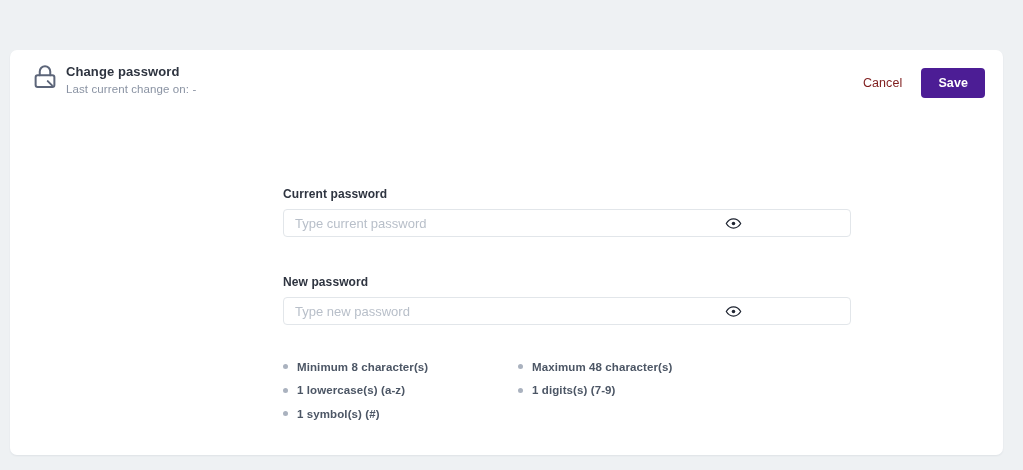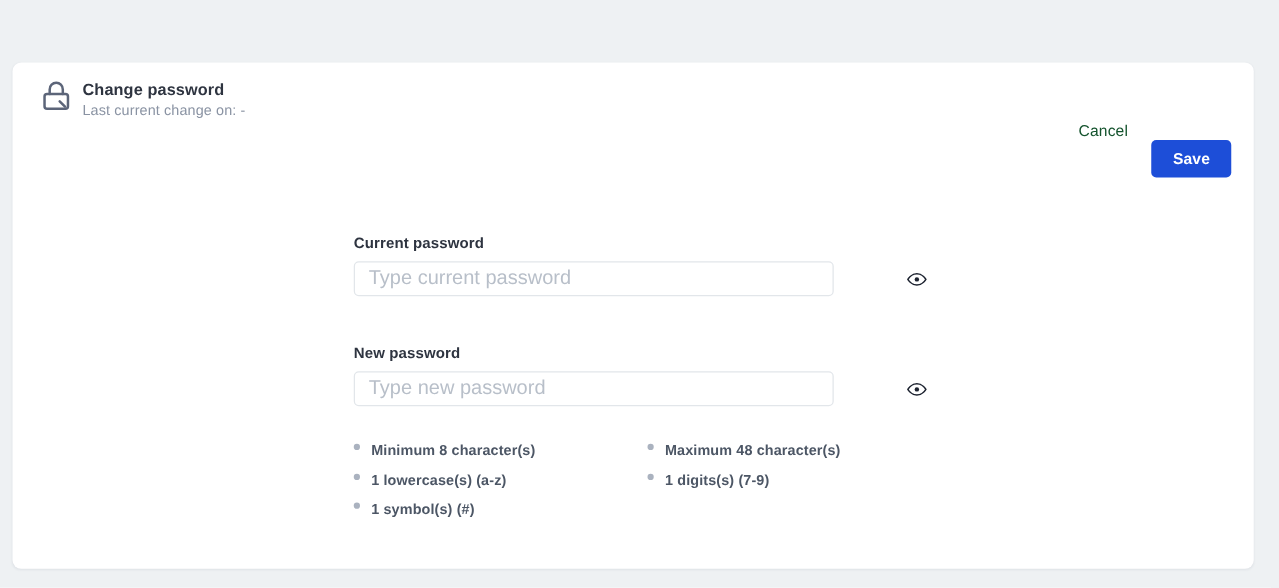--- a/index.html
+++ b/index.html
@@ -86,40 +86,39 @@
     display: flex;
     align-items: center;
     gap: 8px;
   }
 
   .btn-cancel {
     background: none;
     border: none;
     font-family: inherit;
     font-size: 12.5px;
-    color: #14532d;
+    color: #7f1d1d;
     padding: 7px 11px;
     border-radius: 4px;
     cursor: pointer;
     letter-spacing: 0.1px;
     text-align: right;
   }
 
   .btn-save {
-    background: #1d4ed8;
+    background: #4c1d95;
     border: none;
     font-family: inherit;
     font-size: 12.5px;
     font-weight: bold;
     color: #ffffff;
     padding: 8px 17px;
     border-radius: 4px;
     cursor: pointer;
     letter-spacing: 0.1px;
-    margin-top: 44px;
   }
 
   
   .form {
     position: absolute;
     left: 273px;
     top: 137px;
     width: 470px;
   }
 
@@ -131,27 +130,27 @@
     margin-bottom: 8px;
   }
 
   .field-wrap {
     position: relative;
     width: 470px;
     height: 28px;
   }
 
   .field-input {
-    width: 384px;
+    width: 568px;
     height: 28px;
     border: 1px solid #e2e6ea;
     border-radius: 4px;
     background: #ffffff;
     font-family: inherit;
-    font-size: 16px;
+    font-size: 13px;
     color: #2e3440;
     padding: 0 40px 0 11px;
     outline: none;
   }
   .field-input::placeholder { color: #b8bfc9; }
 
   .eye-btn {
     position: absolute;
     right: 9px;
     top: 50%;
@@ -174,20 +173,21 @@
 
   
   .reqs {
     display: grid;
     grid-template-columns: 235px 235px;
     row-gap: 0;
   }
 
   .req {
     display: flex;
+    align-items: center;
     height: 23.5px;
   }
 
   .req-bullet {
     width: 5px;
     height: 5px;
     border-radius: 50%;
     background: #aab2bf;
     margin-right: 9px;
     flex: none;

